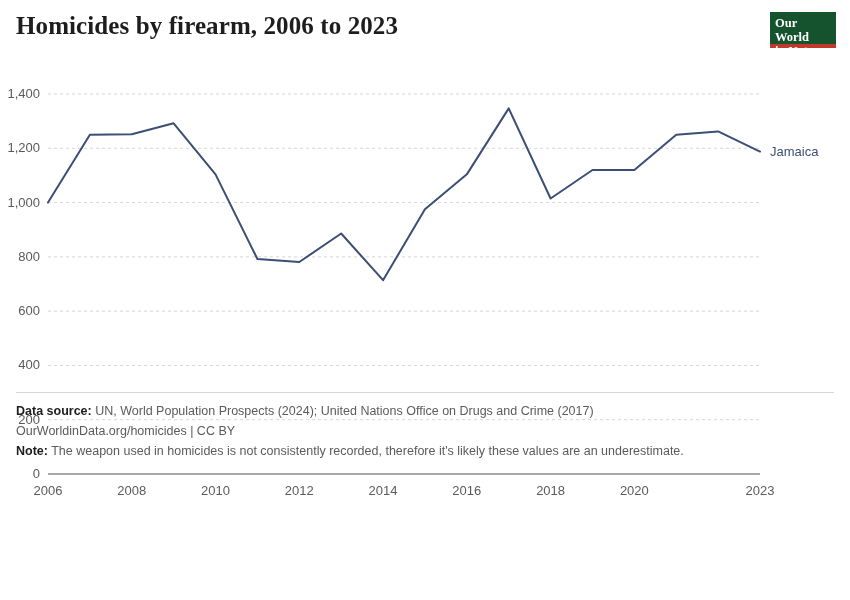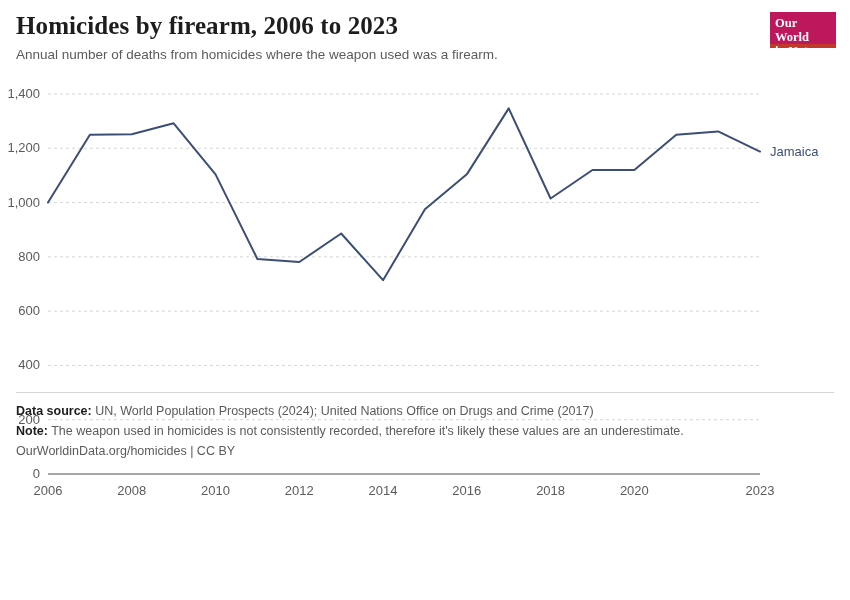--- a/index.html
+++ b/index.html
@@ -40,21 +40,21 @@
     color: #5b5b5b;
     margin-top: 7px;
   }
   
   .owid-logo {
     position: absolute;
     right: 14px;
     top: 12px;
     width: 66px;
     height: 36px;
-    background: #be185d;
+    background: #14532d;
     color: #ffffff;
     font-family: "Liberation Serif", serif;
     font-weight: bold;
     font-size: 12.5px;
     line-height: 14px;
     padding: 4px 5px 0 5px;
     box-sizing: border-box;
     border-bottom: 4px solid #c0392b;
   }
   .owid-logo .l1, .owid-logo .l2 { display: block; }
@@ -117,21 +117,20 @@
   .footer .line { margin-bottom: 1px; }
   .footer .url { color: #5b5b5b; }
 </style>
 </head>
 <body>
 
 <div id="page">
 
   <div class="header">
     <h1 class="chart-title">Homicides by firearm, 2006 to 2023</h1>
-    <div class="chart-subtitle">Annual number of deaths from homicides where the weapon used was a firearm.</div>
   </div>
 
   <div class="owid-logo">
     <span class="l1">Our World</span>
     <span class="l2">in Note</span>
   </div>
 
   <div class="plot-wrap">
     <svg class="chart" id="chart-svg" width="850" height="430">
         <line x1="48" x2="760" y1="394" y2="394" class="gridline zero"></line>
@@ -163,20 +162,20 @@
         <polyline points="48,122.57142857142856 89.88235294117646,54.71428571428572 131.76470588235293,54.17142857142858 173.64705882352942,43.314285714285745 215.52941176470588,94.34285714285716 257.4117647058823,179.0285714285714 299.29411764705884,182.01428571428573 341.1764705882353,153.5142857142857 383.05882352941177,200.2 424.94117647058823,129.3571428571429 466.8235294117647,94.34285714285716 508.7058823529412,28.385714285714243 550.5882352941177,118.5 592.470588235294,90 634.3529411764706,90 676.2352941176471,54.71428571428572 718.1176470588235,51.457142857142856 760,71.54285714285714" class="series-line" stroke="#3c4e75"></polyline>
         <text x="770" y="75.54285714285714" class="series-label" fill="#3c4e75">Jamaica</text>
       </svg>
   </div>
 
   <div class="footer">
     <div class="line">
       <b>Data source:</b>
       <span>UN, World Population Prospects (2024); United Nations Office on Drugs and Crime (2017)</span>
     </div>
+    <div class="line url">OurWorldinData.org/homicides | CC BY</div>
     <div class="line">
       <b>Note:</b>
       <span>The weapon used in homicides is not consistently recorded, therefore it's likely these values are an underestimate.</span>
     </div>
-    <div class="line url">OurWorldinData.org/homicides | CC BY</div>
   </div>
 
 </div>
 
 </body></html>

